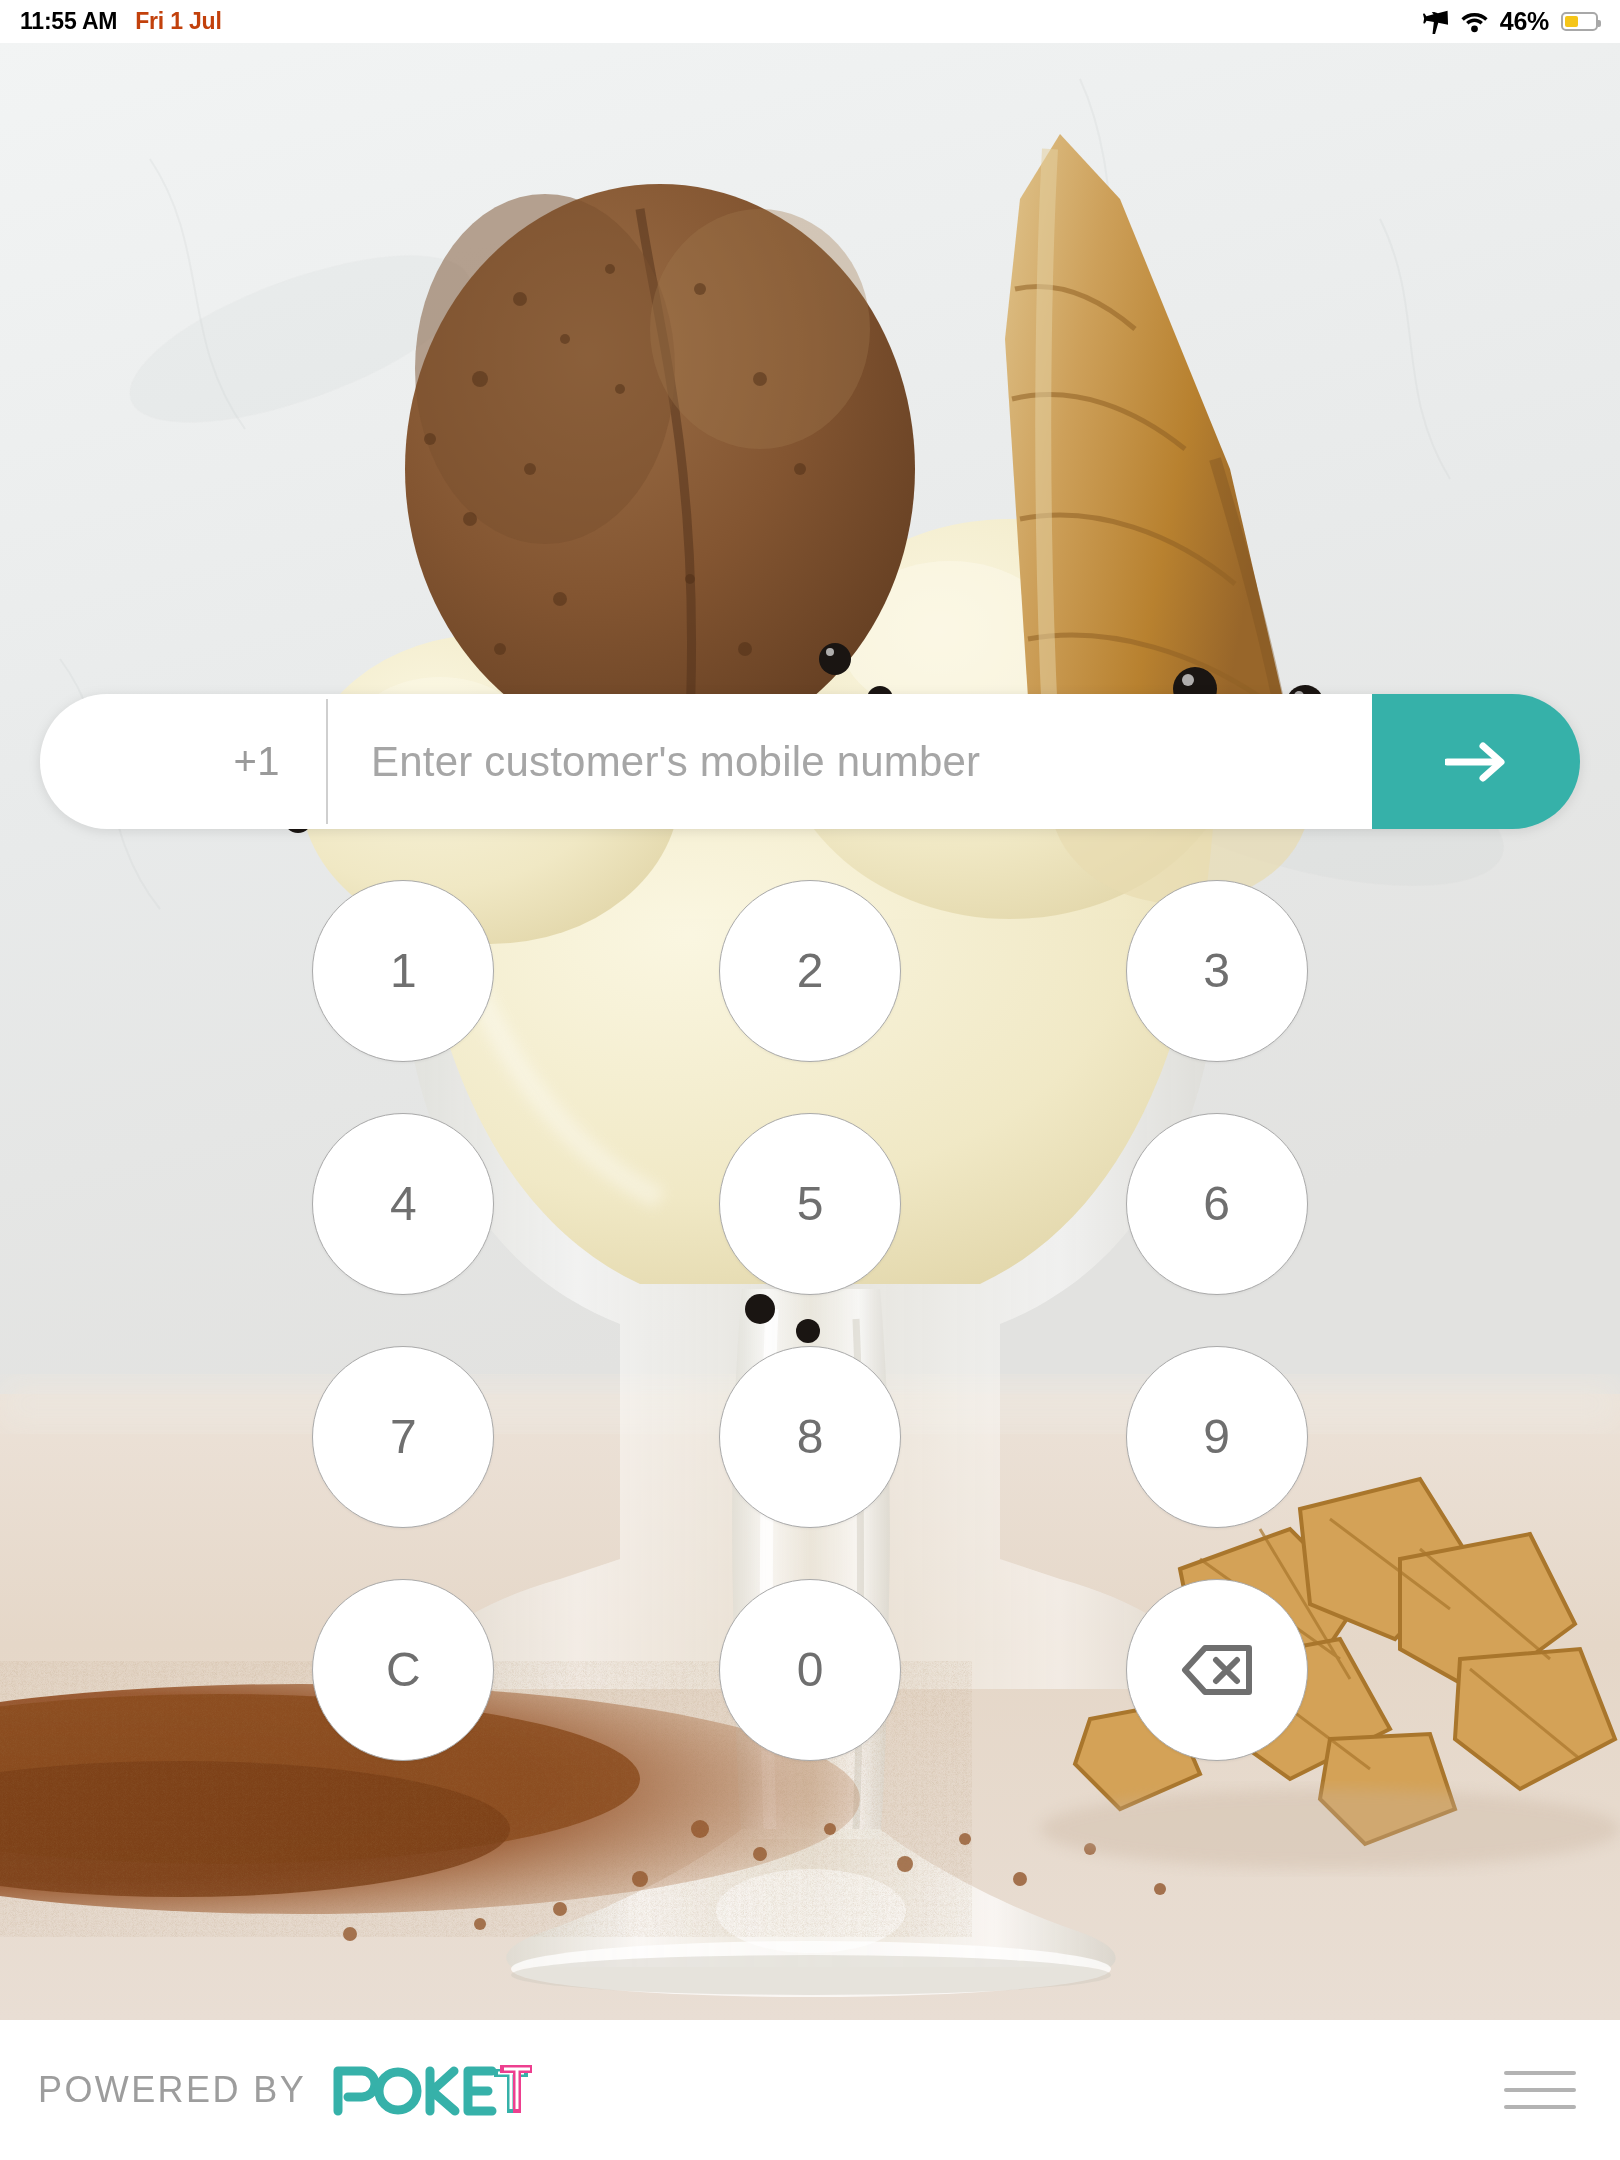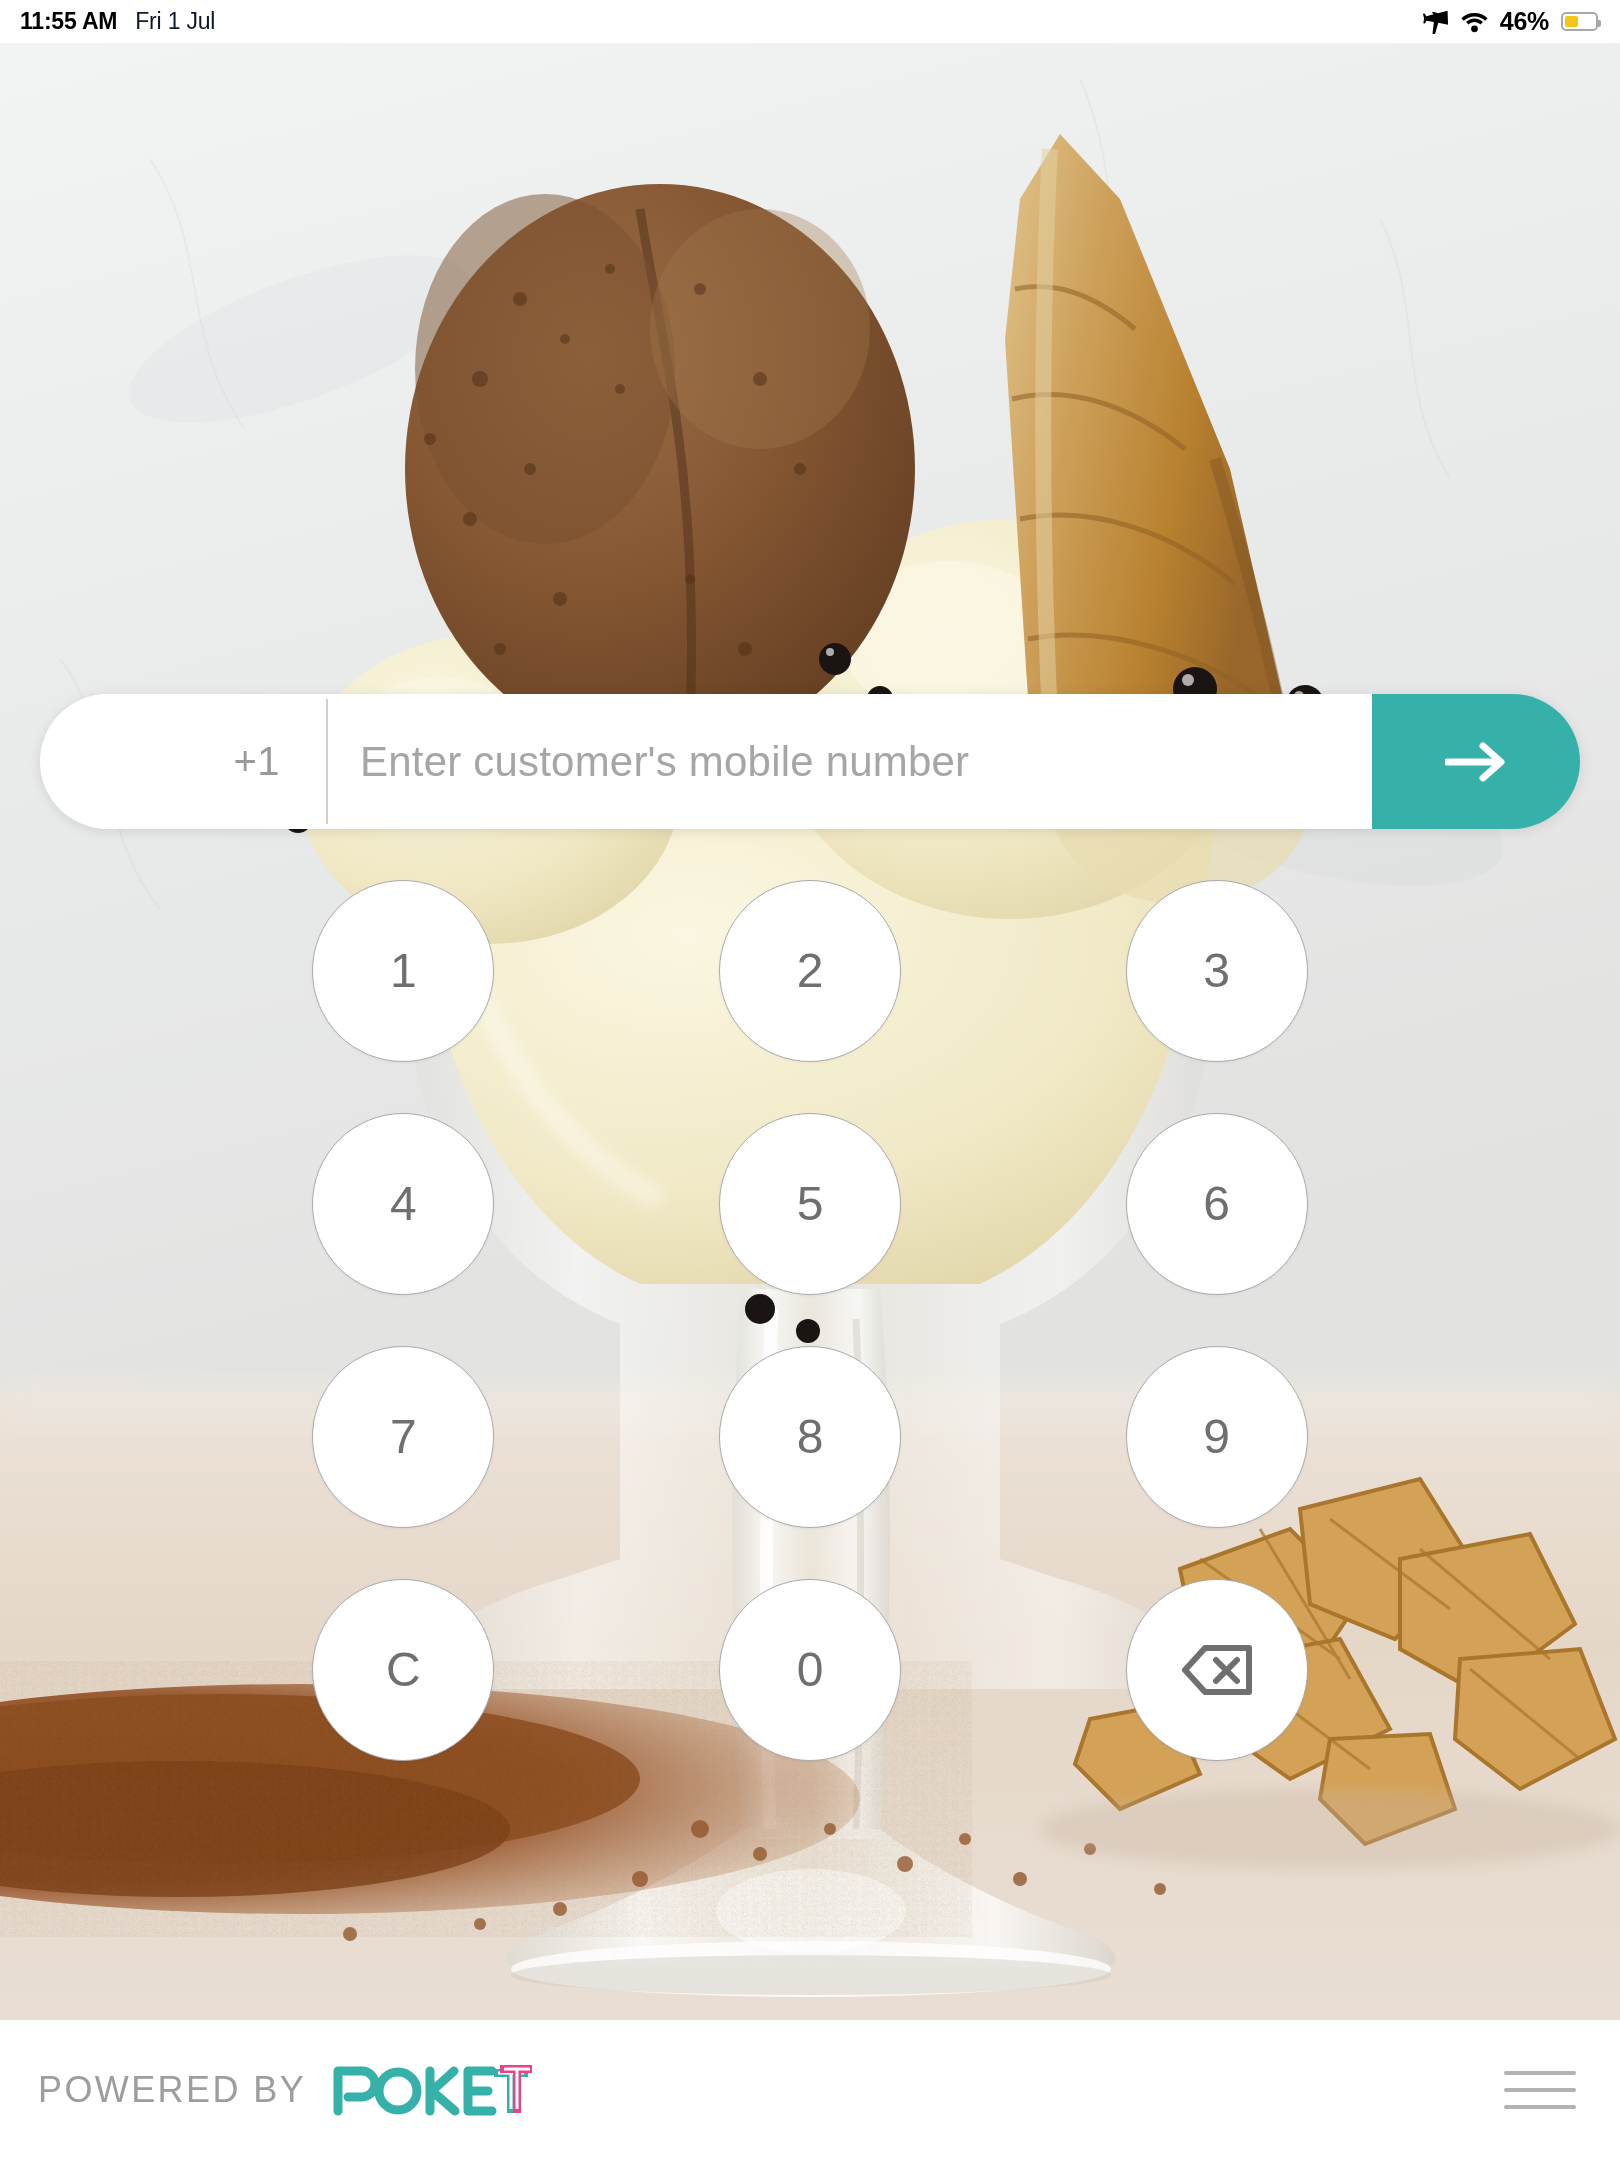--- a/index.html
+++ b/index.html
@@ -39,22 +39,22 @@
     gap: 18px;
   }
   .status-time {
     font-size: 23px;
     font-weight: bold;
     color: #000000;
     letter-spacing: -0.2px;
   }
   .status-date {
     font-size: 23px;
-    font-weight: normal;
-    color: #0f172a;
+    font-weight: bold;
+    color: #c2410c;
     letter-spacing: -0.2px;
   }
   .status-right {
     display: flex;
     align-items: center;
     gap: 11px;
   }
   .icon-airplane svg, .icon-wifi svg { display: block; }
   .status-battery-pct {
     font-size: 25px;
@@ -136,21 +136,21 @@
     color: #9a9a9a;
     letter-spacing: 0.5px;
     font-weight: 400;
   }
   .num-box {
     flex: 1;
     height: 135px;
     background: #ffffff;
     display: flex;
     align-items: center;
-    padding-left: 32px;
+    padding-left: 43px;
   }
   .num-input {
     width: 100%;
     border: none;
     outline: none;
     background: transparent;
     font-family: "Liberation Sans", sans-serif;
     font-size: 42px;
     color: #4a4a4a;
     letter-spacing: 0.2px;

